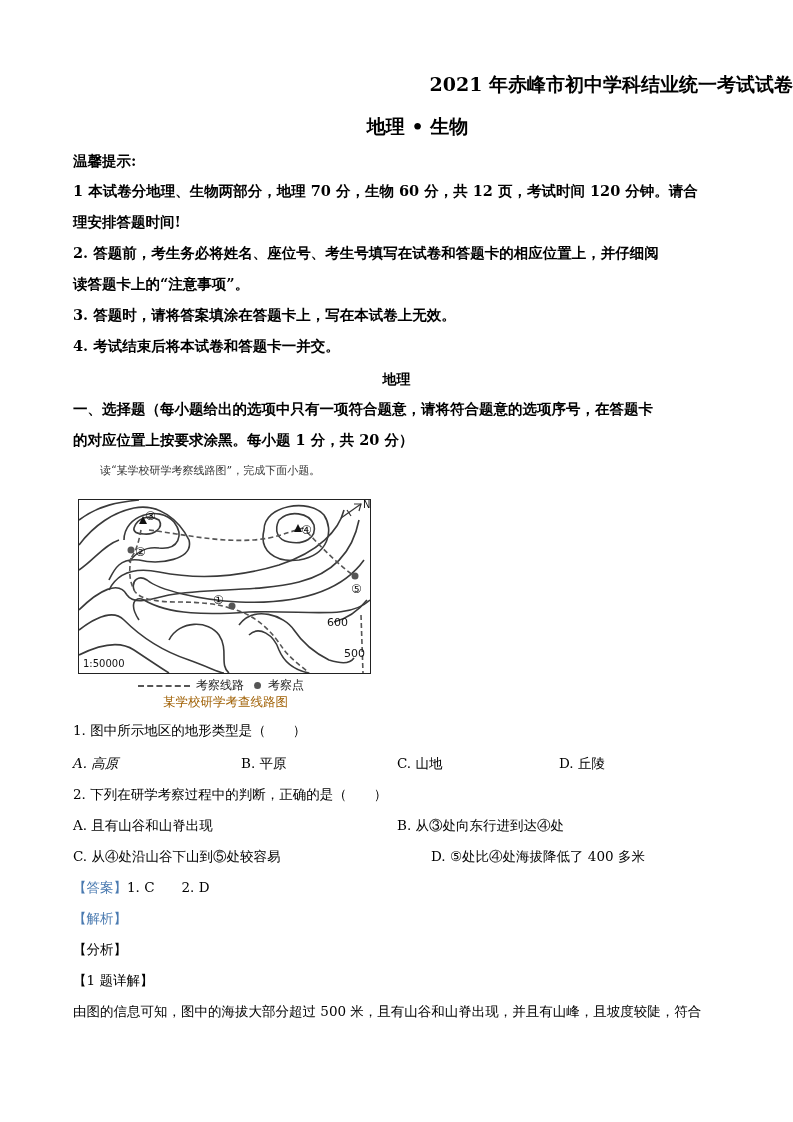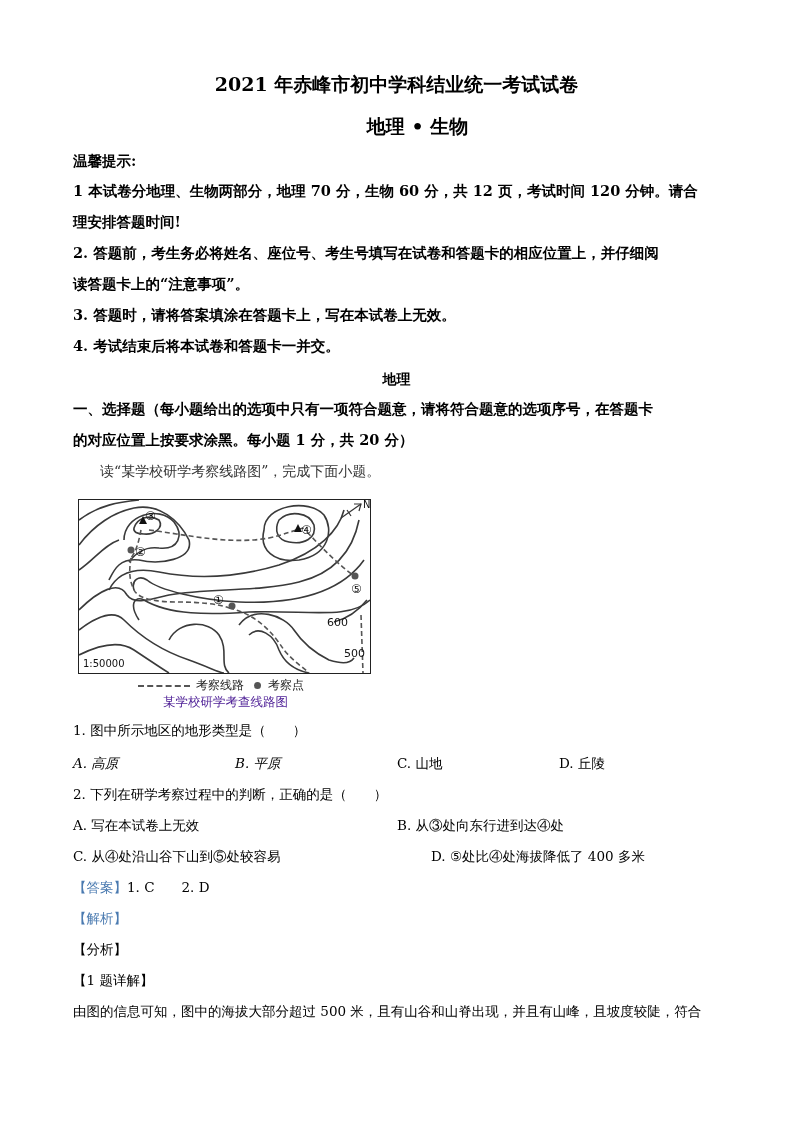--- a/index.html
+++ b/index.html
@@ -1,28 +1,28 @@
 <!DOCTYPE html>
 <html><head>
 <meta charset="utf-8">
 <style>
   html, body { margin:0; padding:0; background:#ffffff; }
   body { width:793px; height:1122px; position:relative; overflow:hidden;
          font-family:"DejaVu Serif", "Liberation Serif", serif; color:#000; }
   .abs { position:absolute; white-space:nowrap; }
-  .title { top:72px; left:0; width:793px; text-align:center; font-size:19px; font-weight:bold; }
+  .title { top:72px; left:0; width:793px; text-align:right; font-size:19px; font-weight:bold; }
   .subtitle { top:114px; left:0; width:793px; text-align:center; font-size:19px; font-weight:bold;margin-left:21px; }
   .bold { font-weight:bold; font-size:14.5px; }
   .reg { font-size:13.5px; }
-  .note { font-size:14px; color:#333; }
+  .note { font-size:11px; color:#333; }
   .blue { color:#4a7ab0; }
   .section-label { left:0; width:793px; text-align:center; font-weight:bold; font-size:14px; }
   .map-wrap { position:absolute; left:78px; top:499px; width:291px; height:173px; border:1.5px solid #222; background:#fff; overflow:hidden; }
   .legend { position:absolute; left:138px; top:677px; font-family:"DejaVu Sans","Liberation Sans",sans-serif; font-size:12px; color:#222; display:flex; align-items:center; gap:4px; }
-  .caption { position:absolute; left:78px; width:295px; top:694px; text-align:center; font-family:"DejaVu Sans","Liberation Sans",sans-serif; font-size:12.5px; color:#4c1d95; }
+  .caption { position:absolute; left:78px; width:295px; top:694px; text-align:center; font-family:"DejaVu Sans","Liberation Sans",sans-serif; font-size:12.5px; color:#a16207; }
   .dash { display:inline-block; width:52px; border-top:2px dashed #555; margin-right:2px; }
   .dot { display:inline-block; width:7px; height:7px; border-radius:50%; background:#555; margin:0 3px 0 6px; }
 </style>
 </head>
 <body>
 
 <div class="abs title">2021 年赤峰市初中学科结业统一考试试卷</div>
 <div class="abs subtitle">地理 • 生物</div>
 
 <div class="abs bold" style="left:73px;top:152px;">温馨提示:</div>
@@ -96,26 +96,26 @@
 <div class="legend">
   <span class="dash"></span>
   <span>考察线路</span>
   <span class="dot"></span>
   <span>考察点</span>
 </div>
 <div class="caption">某学校研学考查线路图</div>
 
 <div class="abs reg" style="left:73px;top:722px;">1. 图中所示地区的地形类型是（　　）</div>
 <div class="abs reg" style="left:73px;top:755px;font-style:italic;">A. 高原</div>
-<div class="abs reg" style="left:235px;top:755px;font-style:italic;">B. 平原</div>
+<div class="abs reg" style="left:241px;top:755px;">B. 平原</div>
 <div class="abs reg" style="left:397px;top:755px;">C. 山地</div>
 <div class="abs reg" style="left:559px;top:755px;">D. 丘陵</div>
 
 <div class="abs reg" style="left:73px;top:786px;">2. 下列在研学考察过程中的判断，正确的是（　　）</div>
-<div class="abs reg" style="left:73px;top:817px;">A. 写在本试卷上无效</div>
+<div class="abs reg" style="left:73px;top:817px;">A. 且有山谷和山脊出现</div>
 <div class="abs reg" style="left:397px;top:817px;">B. 从③处向东行进到达④处</div>
 <div class="abs reg" style="left:73px;top:848px;">C. 从④处沿山谷下山到⑤处较容易</div>
 <div class="abs reg" style="left:397px;top:848px;margin-left:34px;">D. ⑤处比④处海拔降低了 400 多米</div>
 
 <div class="abs reg" style="left:73px;top:879px;">
   <span class="blue">【答案】</span><span>1. C　　2. D</span>
 </div>
 <div class="abs reg blue" style="left:73px;top:910px;">【解析】</div>
 <div class="abs reg" style="left:73px;top:941px;">【分析】</div>
 <div class="abs reg" style="left:73px;top:972px;">【1 题详解】</div>

